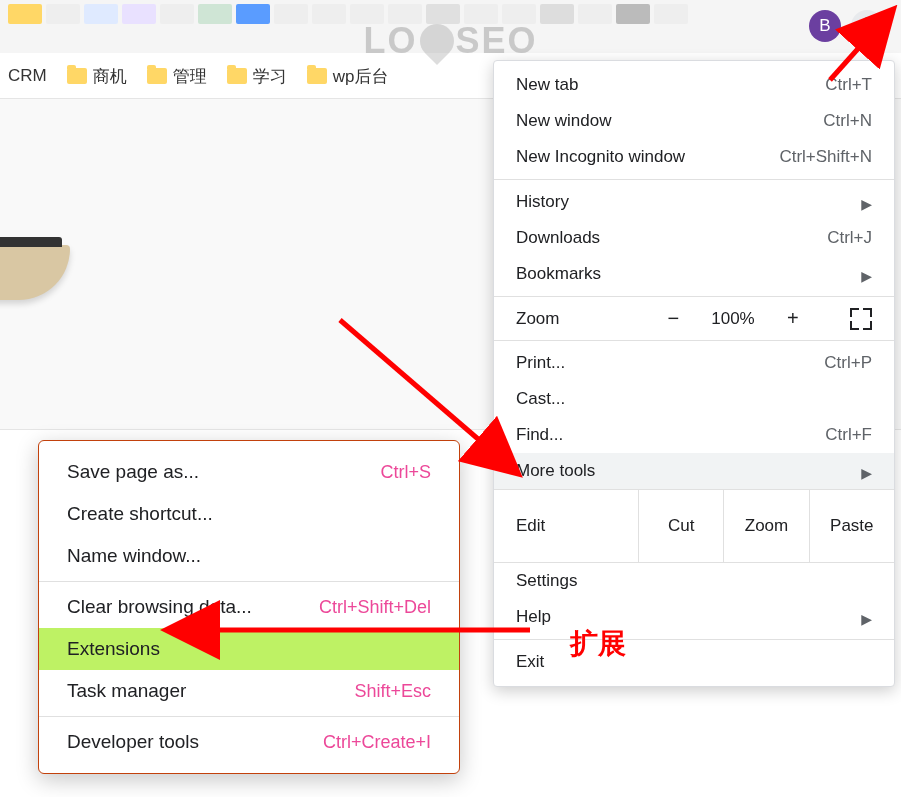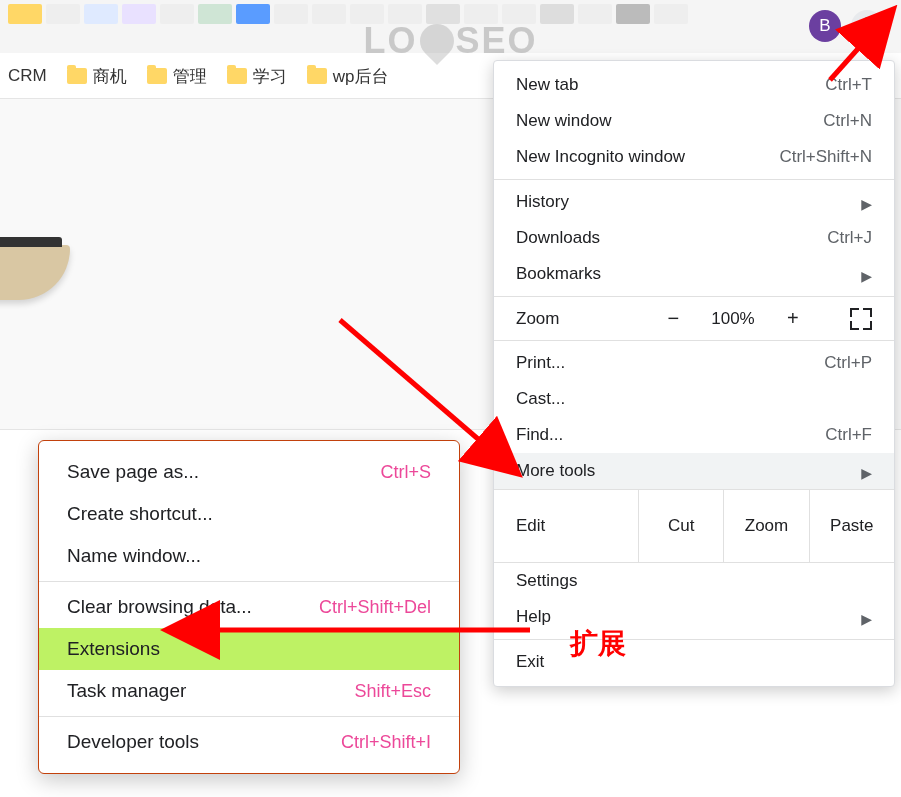--- a/index.html
+++ b/index.html
@@ -388,21 +388,21 @@
   <div class="sub-row hover">
     <span>Extensions</span>
   </div>
   <div class="sub-row">
     <span>Task manager</span>
     <span class="shortcut">Shift+Esc</span>
   </div>
   <div class="menu-sep"></div>
   <div class="sub-row">
     <span>Developer tools</span>
-    <span class="shortcut">Ctrl+Shift+I</span>
+    <span class="shortcut">Ctrl+Create+I</span>
   </div>
 </div>
 
 <svg class="arrow-svg">
   <defs>
     <marker id="ah" markerWidth="12" markerHeight="12" refX="2" refY="6" orient="auto">
       <path d="M0,0 L12,6 L0,12 Z" fill="#ff0000"></path>
     </marker>
   </defs>
 

